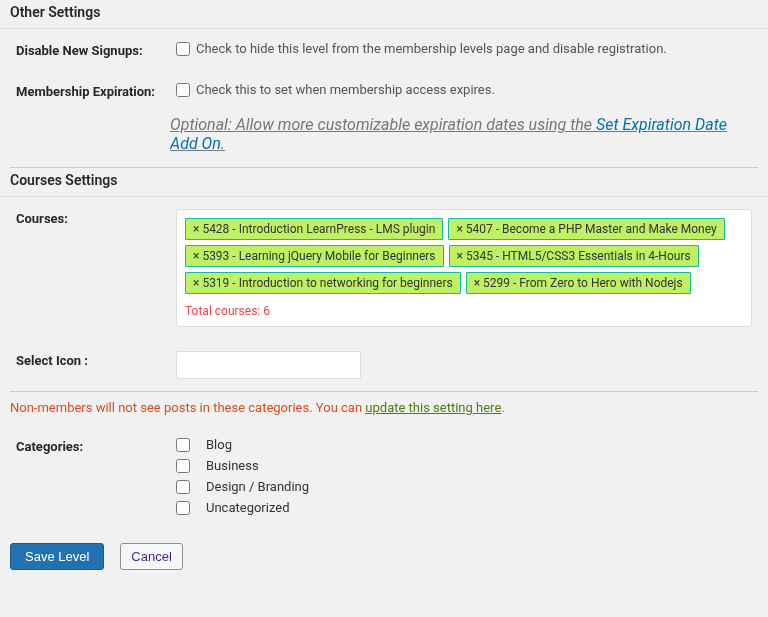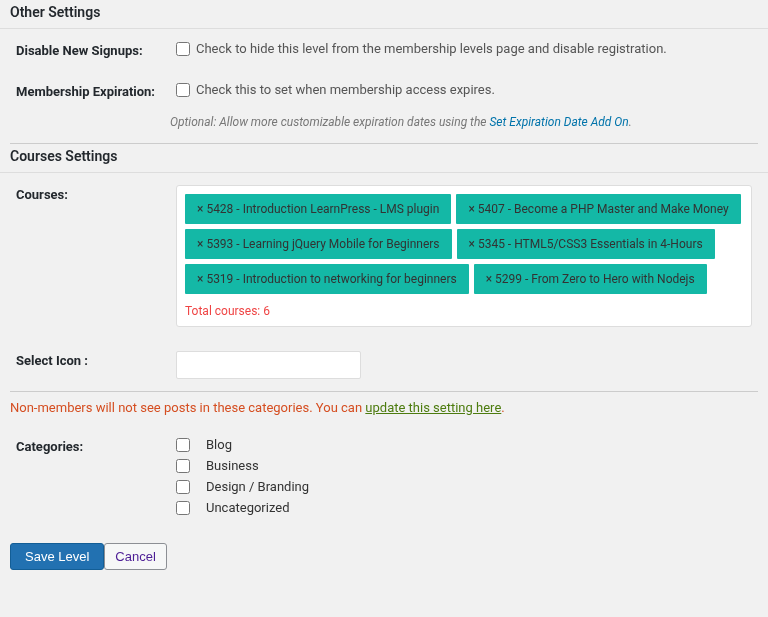--- a/index.html
+++ b/index.html
@@ -42,22 +42,23 @@
       padding-top: 2px;
     }
     .settings-value {
       flex: 1;
       font-size: 13px;
       color: #555;
     }
     .optional-note {
       padding: 4px 10px 14px 170px;
       font-style: italic;
-      font-size: 12px;
+      font-size: 16px;
       color: #777;
+      text-decoration: underline;
     }
     .optional-note a {
       color: #0073aa;
       text-decoration: none;
     }
     .checkbox-row {
       display: flex;
       align-items: center;
       gap: 6px;
     }
@@ -80,22 +81,22 @@
       min-height: 100px;
       width: calc(100% - 0px);
     }
     .tags-container {
       display: flex;
       flex-wrap: wrap;
       gap: 5px;
       margin-bottom: 6px;
     }
     .tag {
-      background: #14b8a6;
-      border: 5px solid #14b8a6;
+      background: #bef264;
+      border: 1px solid #14b8a6;
       border-radius: 1px;
       padding: 3px 7px;
       font-size: 12px;
       color: #333;
       display: flex;
       align-items: center;
       gap: 3px;
     }
     .total-courses {
       font-size: 12px;
@@ -136,21 +137,21 @@
     }
     .category-item input[type="checkbox"] {
       width: 14px;
       height: 14px;
       margin: 0;
     }
     
     .button-row {
       padding: 16px 10px;
       display: flex;
-      gap: 0;
+      gap: 16px;
       align-items: center;
     }
     .btn-save {
       background: #2271b1;
       color: #fff;
       border: 1px solid #135e96;
       border-radius: 3px;
       padding: 5px 14px;
       font-size: 13px;
       cursor: pointer;

